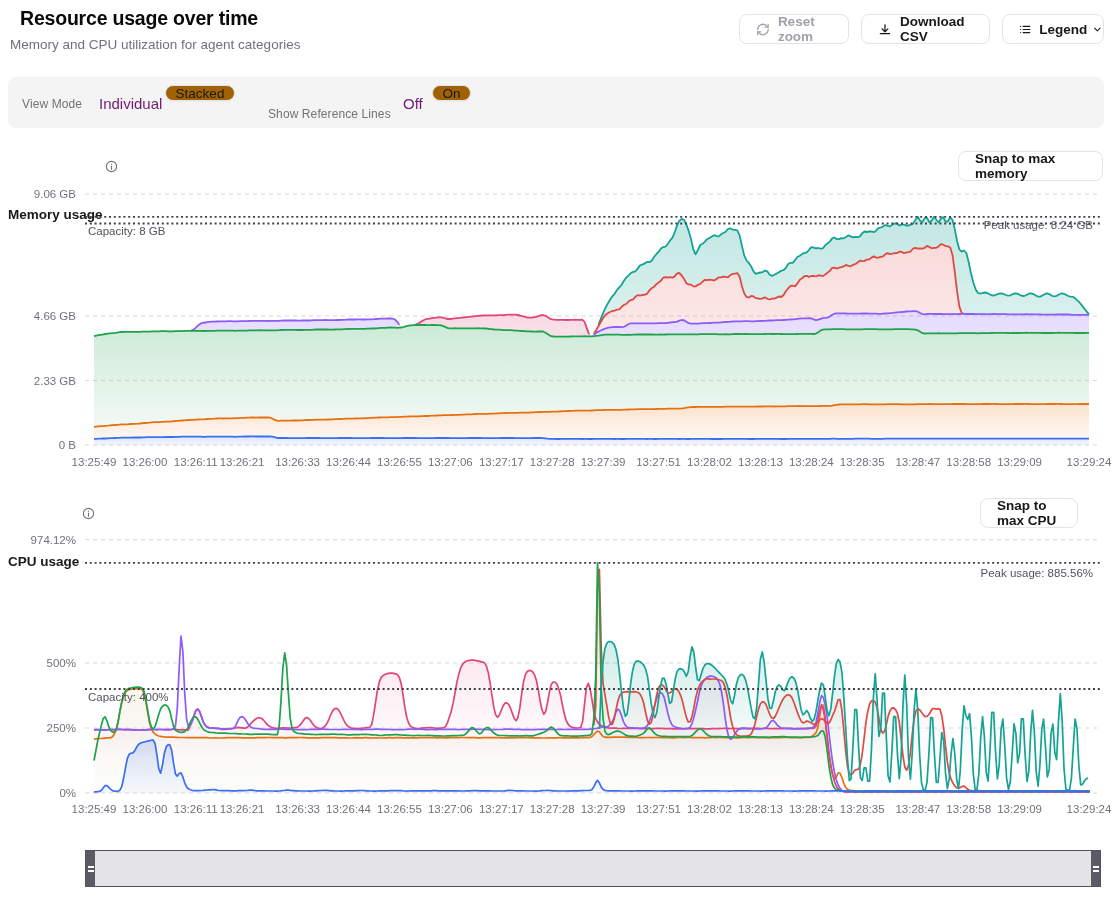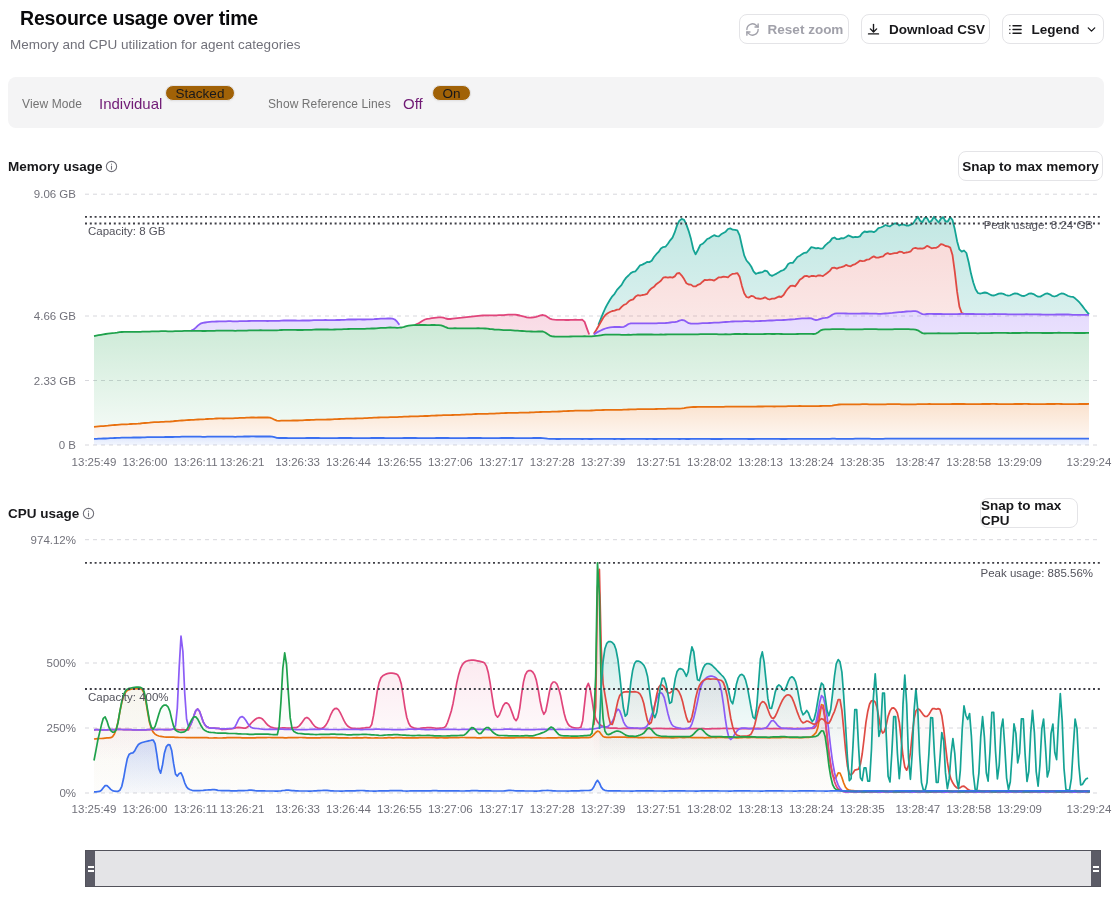--- a/index.html
+++ b/index.html
@@ -1,24 +1,24 @@
 <!DOCTYPE html>
 <html><head><meta charset="utf-8"><style>
 * { margin:0; padding:0; box-sizing:border-box; }
 body { background:#fff; font-family:"Liberation Sans", sans-serif; }
 .page { position:relative; width:1116px; height:906px; background:#fff; overflow:hidden; }
 .abs { position:absolute; }
 .btn { position:absolute; height:30px; background:#fff; border:1px solid #e4e4e7; border-radius:8px;
-  display:flex; align-items:center; justify-content:center; gap:8px; font-size:13.5px; font-weight:700; color:#18181b; }
+  display:flex; align-items:center; justify-content:center; gap:8px; font-size:13.5px; font-weight:700; color:#18181b;padding-left:16px; }
 .toolbar { position:absolute; left:8px; top:77px; width:1096px; height:51px; background:#f4f4f5; border-radius:8px; }
 .tlabel { position:absolute; font-size:12px; color:#737373; font-weight:400; letter-spacing:0.1px; }
 .titem { position:absolute; font-size:15px; color:#701a75; }
 .pill { position:absolute; height:16px; background:#a16207; border:1px solid #e4e4e7; border-radius:12px;
   display:flex; align-items:center; justify-content:center; font-size:13.5px; color:#18181b; box-shadow:0 1px 2px rgba(0,0,0,.04); }
-.sechead { position:absolute; font-size:13.5px; font-weight:700; color:#18181b; }
+.sechead { position:absolute; font-size:13.5px; font-weight:700; color:#18181b;margin-top:48px; }
 </style></head>
 <body>
 <div class="page">
   <div class="abs" style="left:20px;top:7px;font-size:19.5px;font-weight:700;color:#09090b;letter-spacing:-0.2px">Resource usage over time</div>
   <div class="abs" style="left:10px;top:37px;font-size:13.5px;color:#71717a">Memory and CPU utilization for agent categories</div>
 
   <div class="btn" style="left:739px;top:14px;width:110px;color:#a1a1aa"><svg width="15" height="15" viewBox="0 0 24 24" fill="none" stroke="#a1a1aa" stroke-width="2.2" stroke-linecap="round" stroke-linejoin="round">
         <path d="M3 12a9 9 0 0 1 15.5-6.2L21 8"></path>
         <path d="M21 3v5h-5"></path>
         <path d="M21 12a9 9 0 0 1-15.5 6.2L3 16"></path>
@@ -33,21 +33,21 @@
         <path d="M8 6h13M8 12h13M8 18h13"></path>
         <path d="M3 6h.01M3 12h.01M3 18h.01"></path>
       </svg>Legend<svg style="margin-left:-3px" width="13" height="13" viewBox="0 0 24 24" fill="none" stroke="#18181b" stroke-width="2.4" stroke-linecap="round" stroke-linejoin="round">
         <path d="M6 9l6 6 6-6"></path>
       </svg></div>
 
   <div class="toolbar"></div>
   <div class="tlabel" style="left:22px;top:97px">View Mode</div>
   <div class="titem" style="left:99px;top:95px">Individual</div>
   <div class="pill" style="left:165px;top:85px;width:70px">Stacked</div>
-  <div class="tlabel" style="left:268px;top:97px">Show Reference Lines</div>
+  <div class="tlabel" style="left:268px;top:107px">Show Reference Lines</div>
   <div class="titem" style="left:403px;top:95px">Off</div>
   <div class="pill" style="left:432px;top:85px;width:39px">On</div>
 
   <div class="sechead" style="left:8px;top:159px">Memory usage</div>
   <svg style="position:absolute;left:104.5px;top:159.5px" width="13" height="13" viewBox="0 0 24 24" fill="none" stroke="#71717a" stroke-width="2">
       <circle cx="12" cy="12" r="9.5"></circle>
       <path d="M12 11v6" stroke-linecap="round"></path>
       <path d="M12 7.5v.2" stroke-linecap="round"></path>
     </svg>
   <div class="btn" style="left:958px;top:151px;width:145px">Snap to max memory</div>

